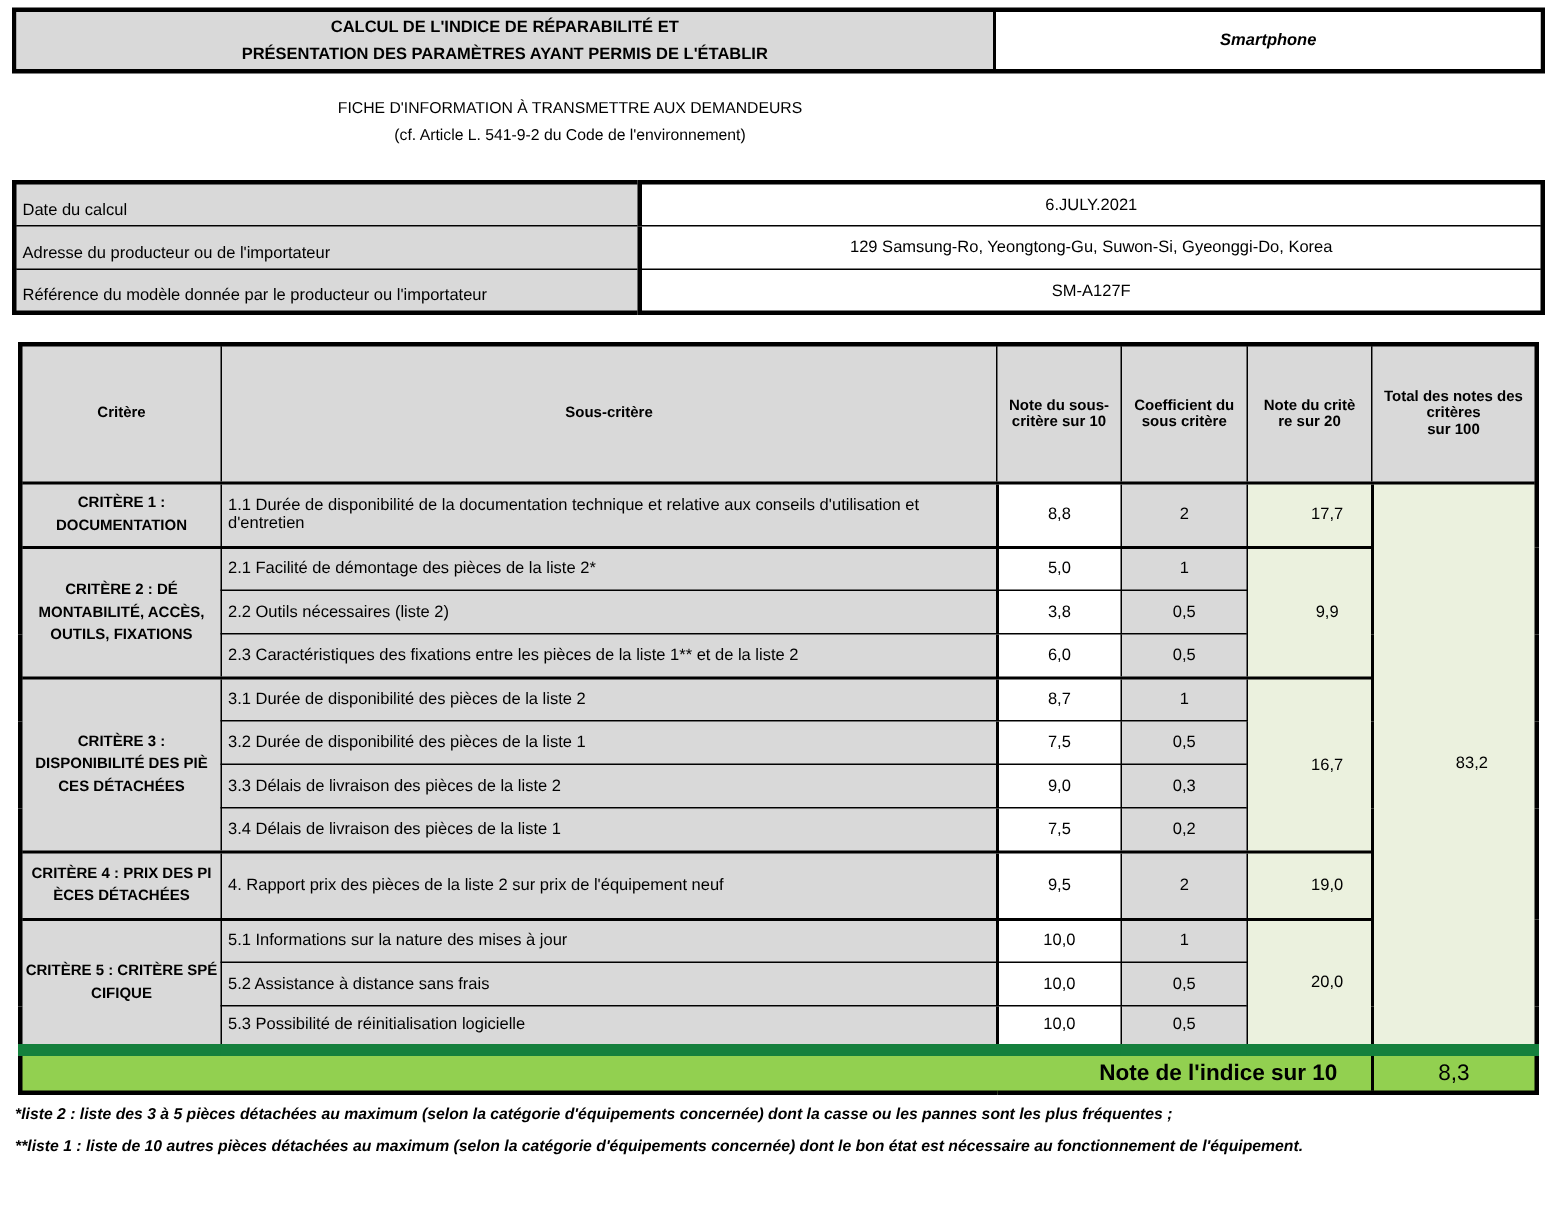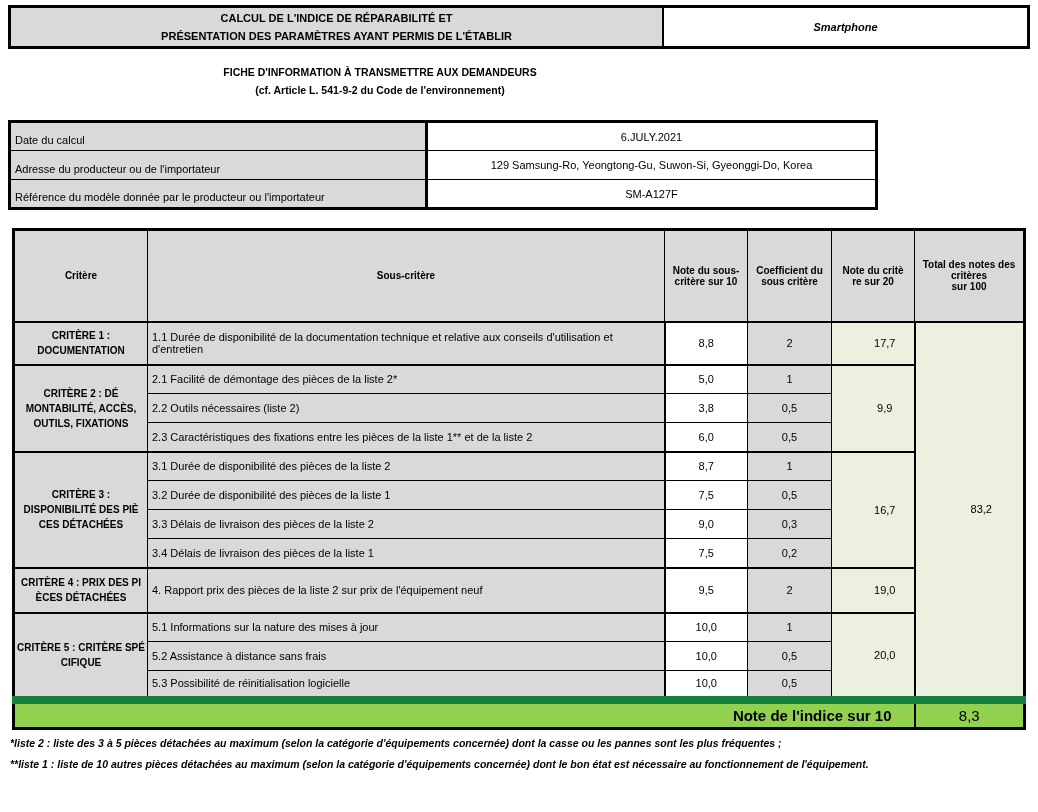--- a/index.html
+++ b/index.html
@@ -46,32 +46,32 @@
     font-weight: bold;
     font-style: italic;
     font-size: 11px;
   }
 
   
   .subtitle {
     margin-top: 17px;
     width: 760px;
     text-align: center;
-    font-weight: bold;
+    font-weight: normal;
     font-size: 10.5px;
   }
   .subtitle .line2 { margin-top: 6px; }
 
   
   table { border-collapse: collapse; table-layout: fixed; }
   td, th { border: 1px solid #000; }
 
   .info-table {
     margin: 24px 8px 0 8px;
-    width: 870px;
+    width: 1022px;
     border: 3px solid #000;
   }
   .info-table td { height: 29px; font-size: 11px; }
   .info-table .lbl {
     width: 417px;
     background: var(--gray, #d9d9d9);
     border-right: 3px solid #000;
     vertical-align: bottom;
     padding: 0 4px 4px 4px;
     font-weight: normal;

